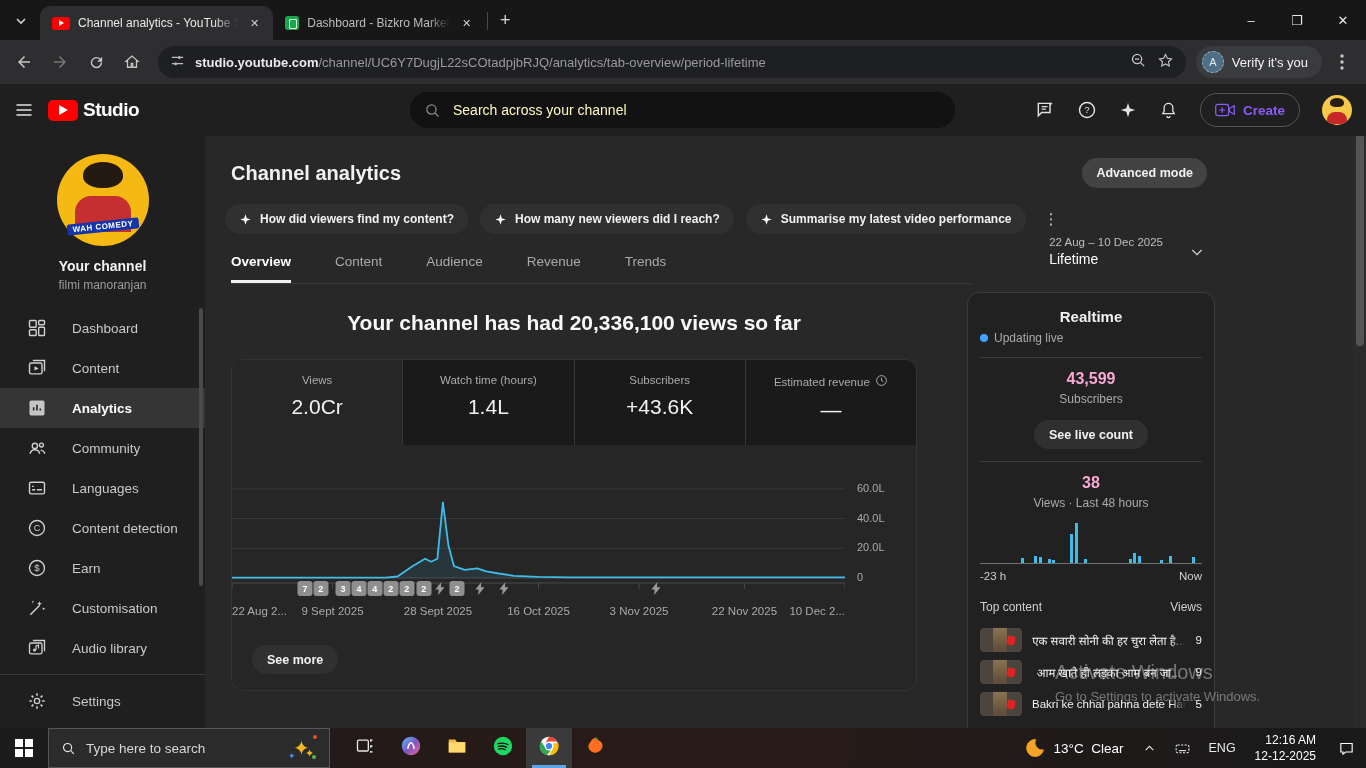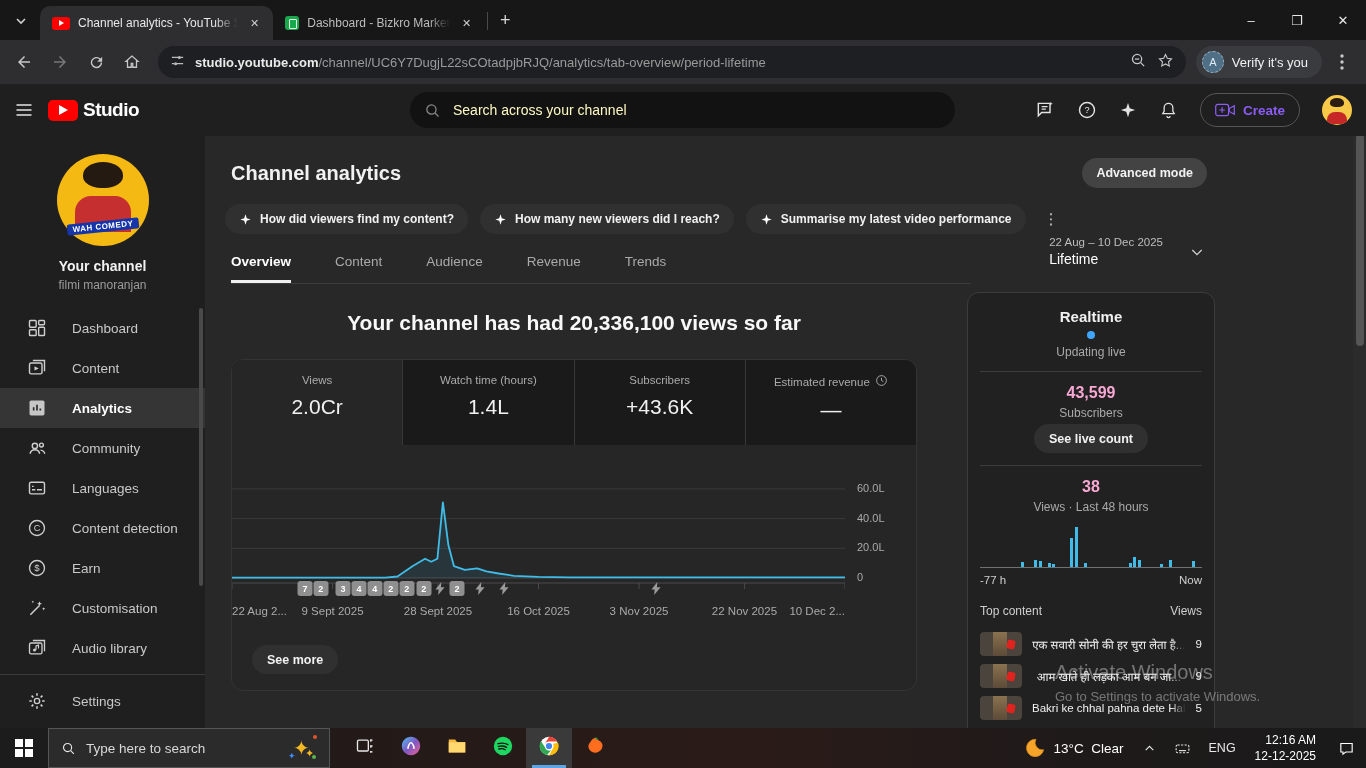--- a/index.html
+++ b/index.html
@@ -111,26 +111,26 @@
   .xticks { position:absolute; left:0; top:160px; width:613px; }
   .xt { position:absolute; transform:translateX(-50%); color:#aaa; font-size:11.5px; white-space:nowrap; }
   .xt.first { transform:none; }
   .xt.last { transform:translateX(-100%); }
   .card-footer { padding:8px 0 16px 20px; }
   .pill-btn { display:inline-flex; align-items:center; height:29px; background:#303030; border-radius:15px; color:#f1f1f1; font-size:12.5px; font-weight:bold; padding:0 15px; }
 
   
   .rail { position:absolute; left:967px; top:208px; width:248px; height:460px; background:#212121; border:1px solid #3c3c3c; border-radius:12px; padding:15px 12px 0 12px;text-align:center; }
   .rt-title { color:#f1f1f1; font-size:15px; font-weight:bold; }
-  .rt-live { display:flex; align-items:center; gap:6px; margin-top:6px; color:#aaa; font-size:12px;flex-direction:column; }
+  .rt-live { display:flex; align-items:center; gap:6px; margin-top:6px; color:#aaa; font-size:12px; }
   .live-dot { width:8px; height:8px; border-radius:50%; background:#3ea6ff; }
   .rail-div { height:1px; background:#3c3c3c; margin:12px 0; }
   .rt-big { color:#f9a8d4; font-size:16px; font-weight:bold; }
   .rt-sub { color:#aaa; font-size:12px; margin-top:4px; }
-  .rt-btn-row { margin:4px 0 4px 0; }
+  .rt-btn-row { margin:14px 0 4px 0; }
   .rt-bars { position:relative; margin-top:12px; height:42px; border-bottom:1px solid #717171; display:flex; align-items:flex-end; gap:1.5px; }
   .rt-bar { width:3px; background:#3fbde8; }
   .rt-axis { display:flex; justify-content:space-between; color:#cfcfcf; font-size:11.5px; margin-top:6px; }
   .tc-head { display:flex; justify-content:space-between; color:#cfcfcf; font-size:12px; margin-top:18px; }
   .tc-list { margin-top:10px; }
   .tc-row { display:flex; align-items:center; gap:10px; height:32px; }
   .tc-thumb { width:42px; height:24px; border-radius:4px; background:#4a443c; position:relative; overflow:hidden; flex:none; }
   .tc-thumb::before { content:""; position:absolute; left:13px; top:0; width:14px; height:24px; background:linear-gradient(#8a7350,#5d4a38); }
   .tc-thumb::after { content:""; position:absolute; right:7px; top:8px; width:8px; height:9px; background:#e0231f; border-radius:2px; transform:rotate(12deg); }
   .tc-title { color:#f1f1f1; font-size:11.5px; white-space:nowrap; overflow:hidden; max-width:155px; -webkit-mask-image:linear-gradient(90deg,#000 90%,transparent); mask-image:linear-gradient(90deg,#000 90%,transparent); flex:1; }
@@ -646,21 +646,21 @@
           <span class="rt-bar" style="height: 3px;"></span>
           <span class="rt-bar" style="height: 0px;"></span>
           <span class="rt-bar" style="height: 7px;"></span>
           <span class="rt-bar" style="height: 0px;"></span>
           <span class="rt-bar" style="height: 0px;"></span>
           <span class="rt-bar" style="height: 0px;"></span>
           <span class="rt-bar" style="height: 0px;"></span>
           <span class="rt-bar" style="height: 6px;"></span>
         </div>
       <div class="rt-axis">
-        <span>-77 h</span>
+        <span>-23 h</span>
         <span>Now</span>
       </div>
       <div class="tc-head">
         <span>Top content</span>
         <span>Views</span>
       </div>
       <div class="tc-list" id="tc-list">
           <div class="tc-row">
             <span class="tc-thumb"></span>
             <span class="tc-title">एक सवारी सोनी की हर चुरा लेता है...</span>

